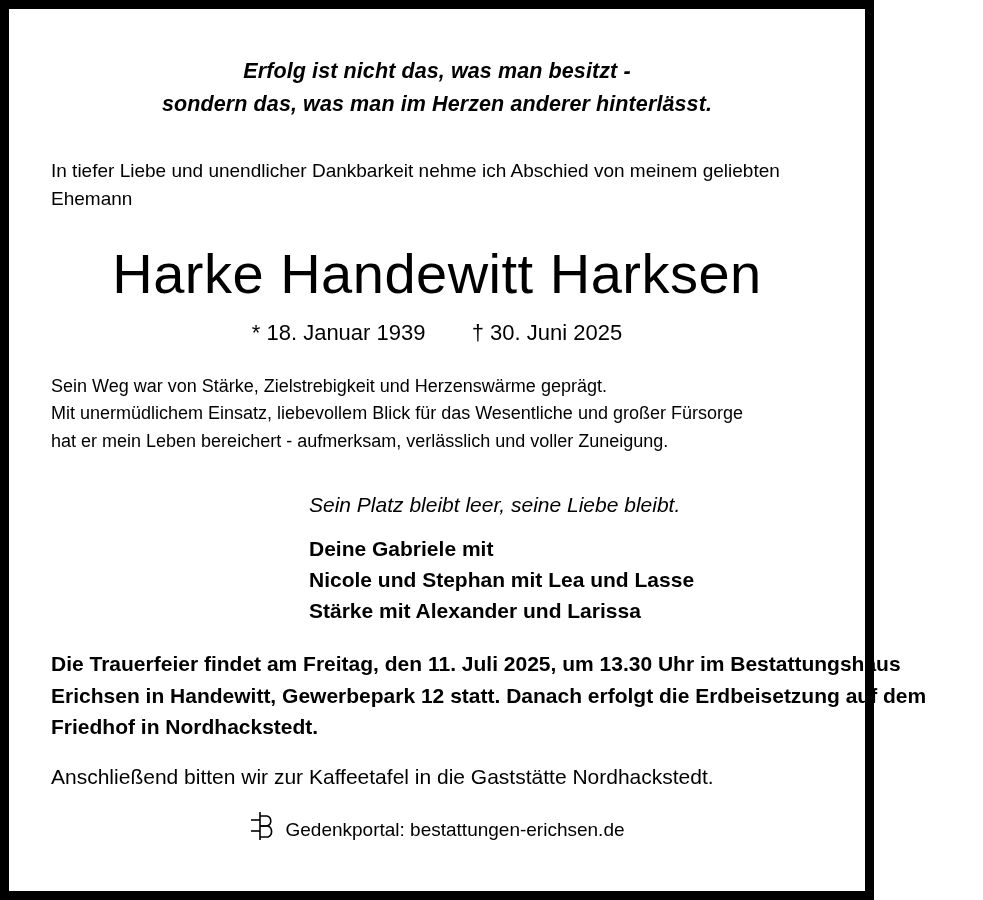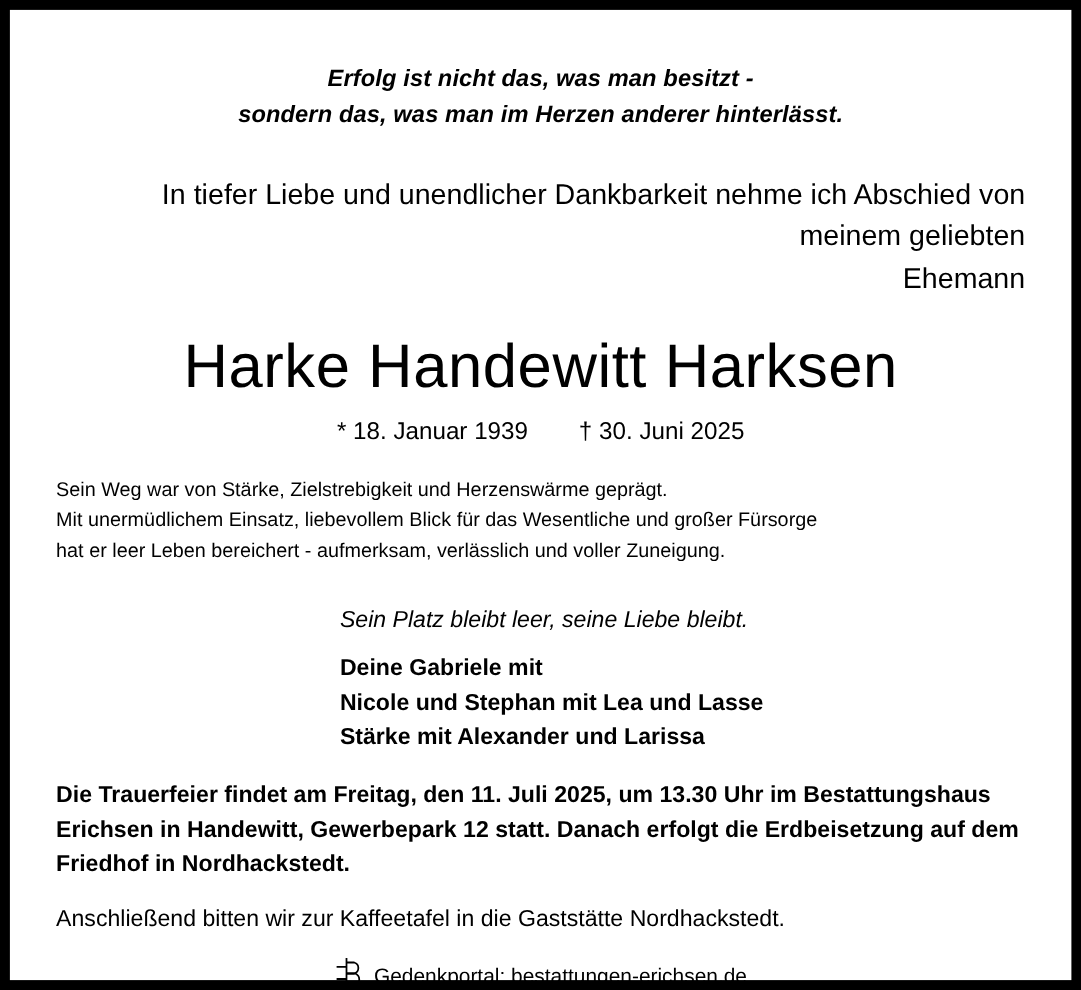--- a/index.html
+++ b/index.html
@@ -9,21 +9,21 @@
   }
   body {
     width: 983px;
     height: 900px;
     font-family: "Liberation Sans", sans-serif;
     color: #000000;
     overflow: hidden;
   }
   .notice {
     box-sizing: border-box;
-    width: 983px;
+    width: 874px;
     height: 900px;
     border: 9px solid #000000;
     background: #ffffff;
     padding: 34px 42px 10px 42px;
   }
   .inner {
     width: 100%;
     height: 100%;
     position: relative;
   }
@@ -33,24 +33,23 @@
     font-style: italic;
     font-size: 21.5px;
     line-height: 1.55;
     margin-top: 12px;
     letter-spacing: 0.1px;
   }
   .motto div {
     white-space: nowrap;
   }
   .intro {
-    font-size: 26px;
+    font-size: 19px;
     line-height: 1.48;
     margin-top: 35px;
-    text-align: right;
   }
   .intro .l2 {
     display: block;
   }
   .name {
     text-align: center;
     font-size: 56px;
     font-weight: 400;
     letter-spacing: 0.5px;
     margin-top: 28px;
@@ -140,21 +139,21 @@
 
     <div class="dates">
       <span>* 18. Januar 1939</span>
       <span class="gap"></span>
       <span>† 30. Juni 2025</span>
     </div>
 
     <div class="body-text">
       <div>Sein Weg war von Stärke, Zielstrebigkeit und Herzenswärme geprägt.</div>
       <div>Mit unermüdlichem Einsatz, liebevollem Blick für das Wesentliche und großer Fürsorge</div>
-      <div>hat er leer Leben bereichert - aufmerksam, verlässlich und voller Zuneigung.</div>
+      <div>hat er mein Leben bereichert - aufmerksam, verlässlich und voller Zuneigung.</div>
     </div>
 
     <div class="epitaph">Sein Platz bleibt leer, seine Liebe bleibt.</div>
 
     <div class="family">
       <div>Deine Gabriele mit</div>
       <div>Nicole und Stephan mit Lea und Lasse</div>
       <div>Stärke mit Alexander und Larissa</div>
     </div>
 

